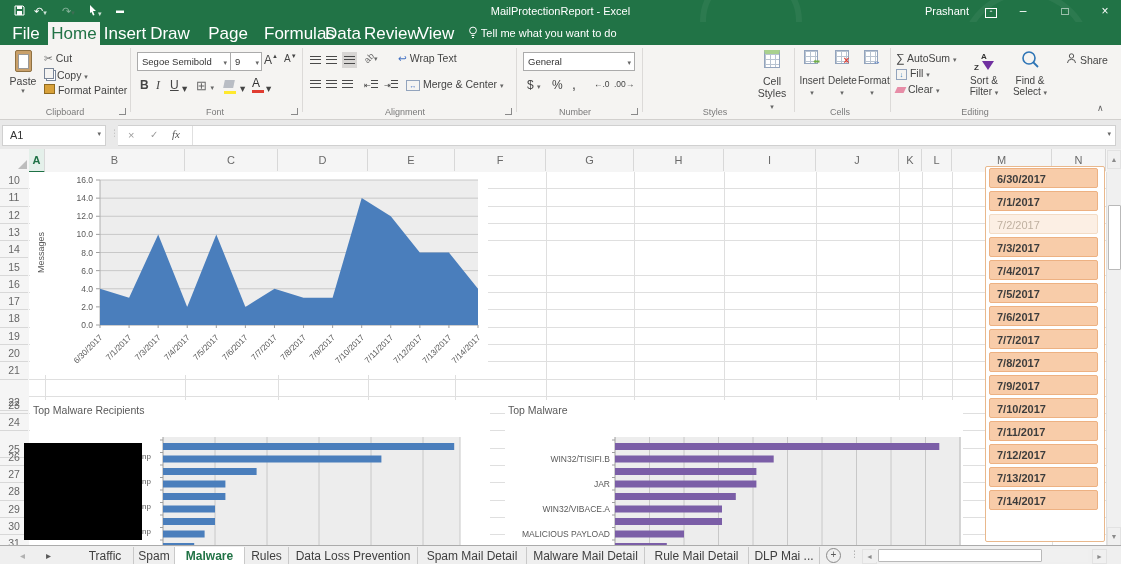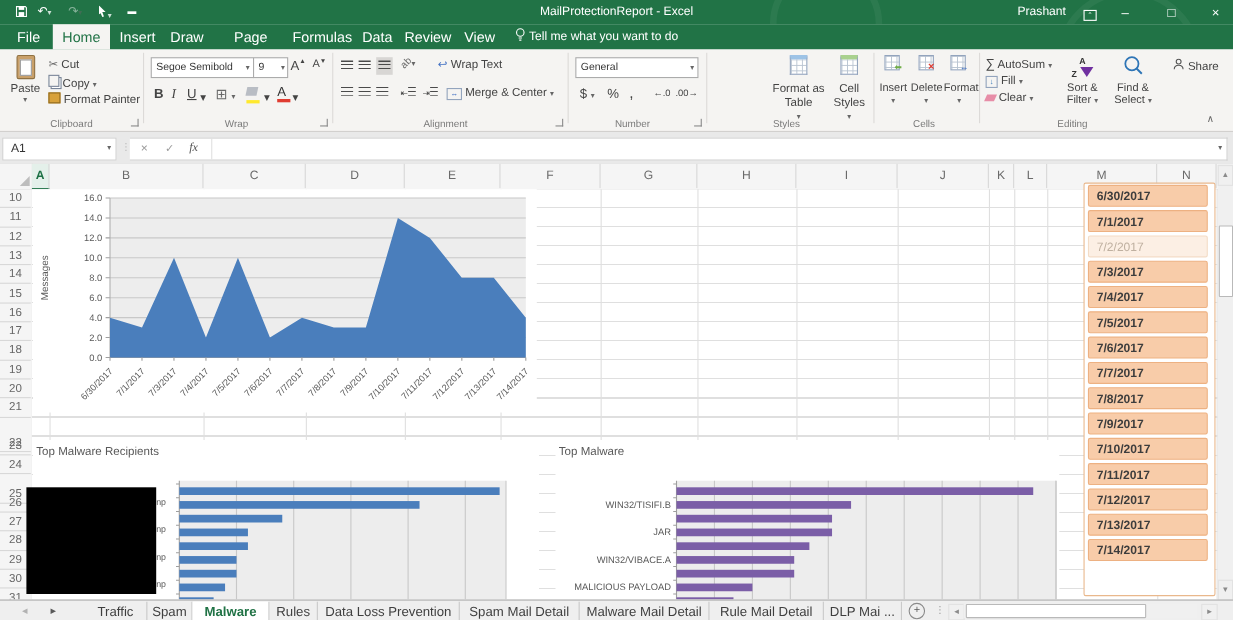--- a/index.html
+++ b/index.html
@@ -6,21 +6,21 @@
   #app{position:relative;width:1121px;height:564px;background:#fff;overflow:hidden;
        font-family:"Liberation Sans",sans-serif;font-size:11px;color:#444;}
   .abs{position:absolute;}
   
   #titlebar{left:0;top:0;width:1121px;height:22px;background:#217346;color:#fff;}
   .qat-ic{color:#fff;font-size:11px;line-height:22px;}
   .deco{border:6px solid rgba(255,255,255,0.05);border-radius:50%;}
   .winbtn{color:#fff;font-size:12px;line-height:22px;text-align:center;width:26px;}
   
   #tabrow{left:0;top:22px;width:1121px;height:23px;background:#217346;}
-  .rtab{position:absolute;top:0;height:23px;line-height:23px;color:#fff;font-size:13px;text-align:center;cursor:default;}
+  .rtab{position:absolute;top:0;height:23px;line-height:23px;color:#fff;font-size:17px;text-align:center;cursor:default;}
   .rtab.active{background:#F5F4F2;color:#217346;}
   
   #ribbon{left:0;top:45px;width:1121px;height:74px;background:#F5F4F2;border-bottom:1px solid #D2D0CE;}
   .sep{position:absolute;top:3px;height:64px;width:1px;background:#DCDAD8;}
   .glabel{position:absolute;top:62px;font-size:9px;color:#7A7A7A;text-align:center;}
   .launcher{position:absolute;top:63px;width:6px;height:6px;border-right:1px solid #8A8A8A;border-bottom:1px solid #8A8A8A;}
   .combo{position:absolute;background:#fff;border:1px solid #ABABAB;font-size:9.5px;color:#333;line-height:17px;padding-left:4px;}
   .dd{font-size:7px;color:#666;}
   .rsm{position:absolute;font-size:10.5px;color:#444;white-space:nowrap;}
   .big{position:absolute;width:52px;text-align:center;font-size:10.5px;color:#444;}
@@ -128,21 +128,21 @@
     <div class="rsm" style="left:284px;top:8px;font-size:10px;">A<span style="font-size:6px;vertical-align:top;">▼</span></div>
     <div class="rsm" style="left:140px;top:33px;font-weight:bold;font-size:12px;">B</div>
     <div class="rsm" style="left:156px;top:33px;font-style:italic;font-family:'Liberation Serif',serif;font-size:12px;">I</div>
     <div class="rsm" style="left:170px;top:33px;text-decoration:underline;font-size:12px;">U</div>
     <div class="rsm dd" style="left:182px;top:37px;">▾</div>
     <div class="rsm" style="left:196px;top:33px;font-size:13px;color:#6a6a6a;">⊞ <span class="dd">▾</span></div>
     <div class="rsm" style="left:224px;top:33px;"><span style="display:inline-block;width:10px;height:8px;background:#B9BDC4;transform:skewX(-12deg);"></span><span style="display:block;width:12px;height:3px;background:#FFE92E;margin-top:1px;"></span></div>
     <div class="rsm dd" style="left:240px;top:37px;">▾</div>
     <div class="rsm" style="left:252px;top:31px;font-size:12px;color:#333;"><span>A</span><span style="display:block;width:12px;height:3px;background:#E03C31;"></span></div>
     <div class="rsm dd" style="left:266px;top:37px;">▾</div>
-    <div class="glabel" style="left:140px;width:150px;">Wrap</div>
+    <div class="glabel" style="left:140px;width:150px;">Font</div>
     <div class="launcher" style="left:291px;"></div>
     <div class="sep" style="left:302px;"></div>
 
     <div class="rsm" style="left:310px;top:9px;"><span class="lines"></span></div>
     <div class="rsm" style="left:326px;top:9px;"><span class="lines"></span></div>
     <div class="rsm" style="left:342px;top:7px;background:#D8D6D4;padding:2px 2px;"><span class="lines"></span></div>
     <div class="rsm" style="left:364px;top:6px;color:#6a6a6a;"><span style="display:inline-block;transform:rotate(-45deg);font-size:9px;">ab</span><span class="dd">▾</span></div>
     <div class="rsm" style="left:398px;top:7px;"><span style="color:#4472C4;">↩</span> <span>Wrap Text</span></div>
     <div class="rsm" style="left:310px;top:33px;"><span class="lines"></span></div>
     <div class="rsm" style="left:326px;top:33px;"><span class="lines"></span></div>
@@ -157,25 +157,20 @@
     <div class="combo" style="left:523px;top:7px;width:106px;"><span>General</span><span class="dd abs" style="right:3px;top:1px;">▾</span></div>
     <div class="rsm" style="left:527px;top:33px;font-size:12px;"><span>$</span> <span class="dd">▾</span></div>
     <div class="rsm" style="left:552px;top:33px;font-size:12px;">%</div>
     <div class="rsm" style="left:572px;top:31px;font-size:14px;">,</div>
     <div class="rsm" style="left:594px;top:34px;font-size:8.5px;">←.0</div>
     <div class="rsm" style="left:614px;top:34px;font-size:8.5px;">.00→</div>
     <div class="glabel" style="left:520px;width:110px;">Number</div>
     <div class="launcher" style="left:631px;"></div>
     <div class="sep" style="left:642px;"></div>
 
-    <div class="big" style="left:702px;top:5px;width:48px;">
-      <div class="bigic"><span class="gridic" style="border-top:4px solid #9DC3E6;"></span></div>
-      <div>Format as</div>
-      <div>Table</div><span class="dd">▾</span>
-    </div>
     <div class="big" style="left:752px;top:5px;width:40px;">
       <div class="bigic"><span class="gridic" style="border-top:4px solid #A9D18E;"></span></div>
       <div>Cell</div>
       <div>Styles</div><span class="dd">▾</span>
     </div>
     <div class="glabel" style="left:660px;width:110px;">Styles</div>
     <div class="sep" style="left:794px;"></div>
 
     <div class="big" style="left:798px;top:5px;width:28px;font-size:10px;">
       <div class="bigic"><span class="gridic" style="width:12px;height:12px;"></span><span style="color:#70AD47;font-size:8px;margin-left:-5px;">⬅</span></div>

